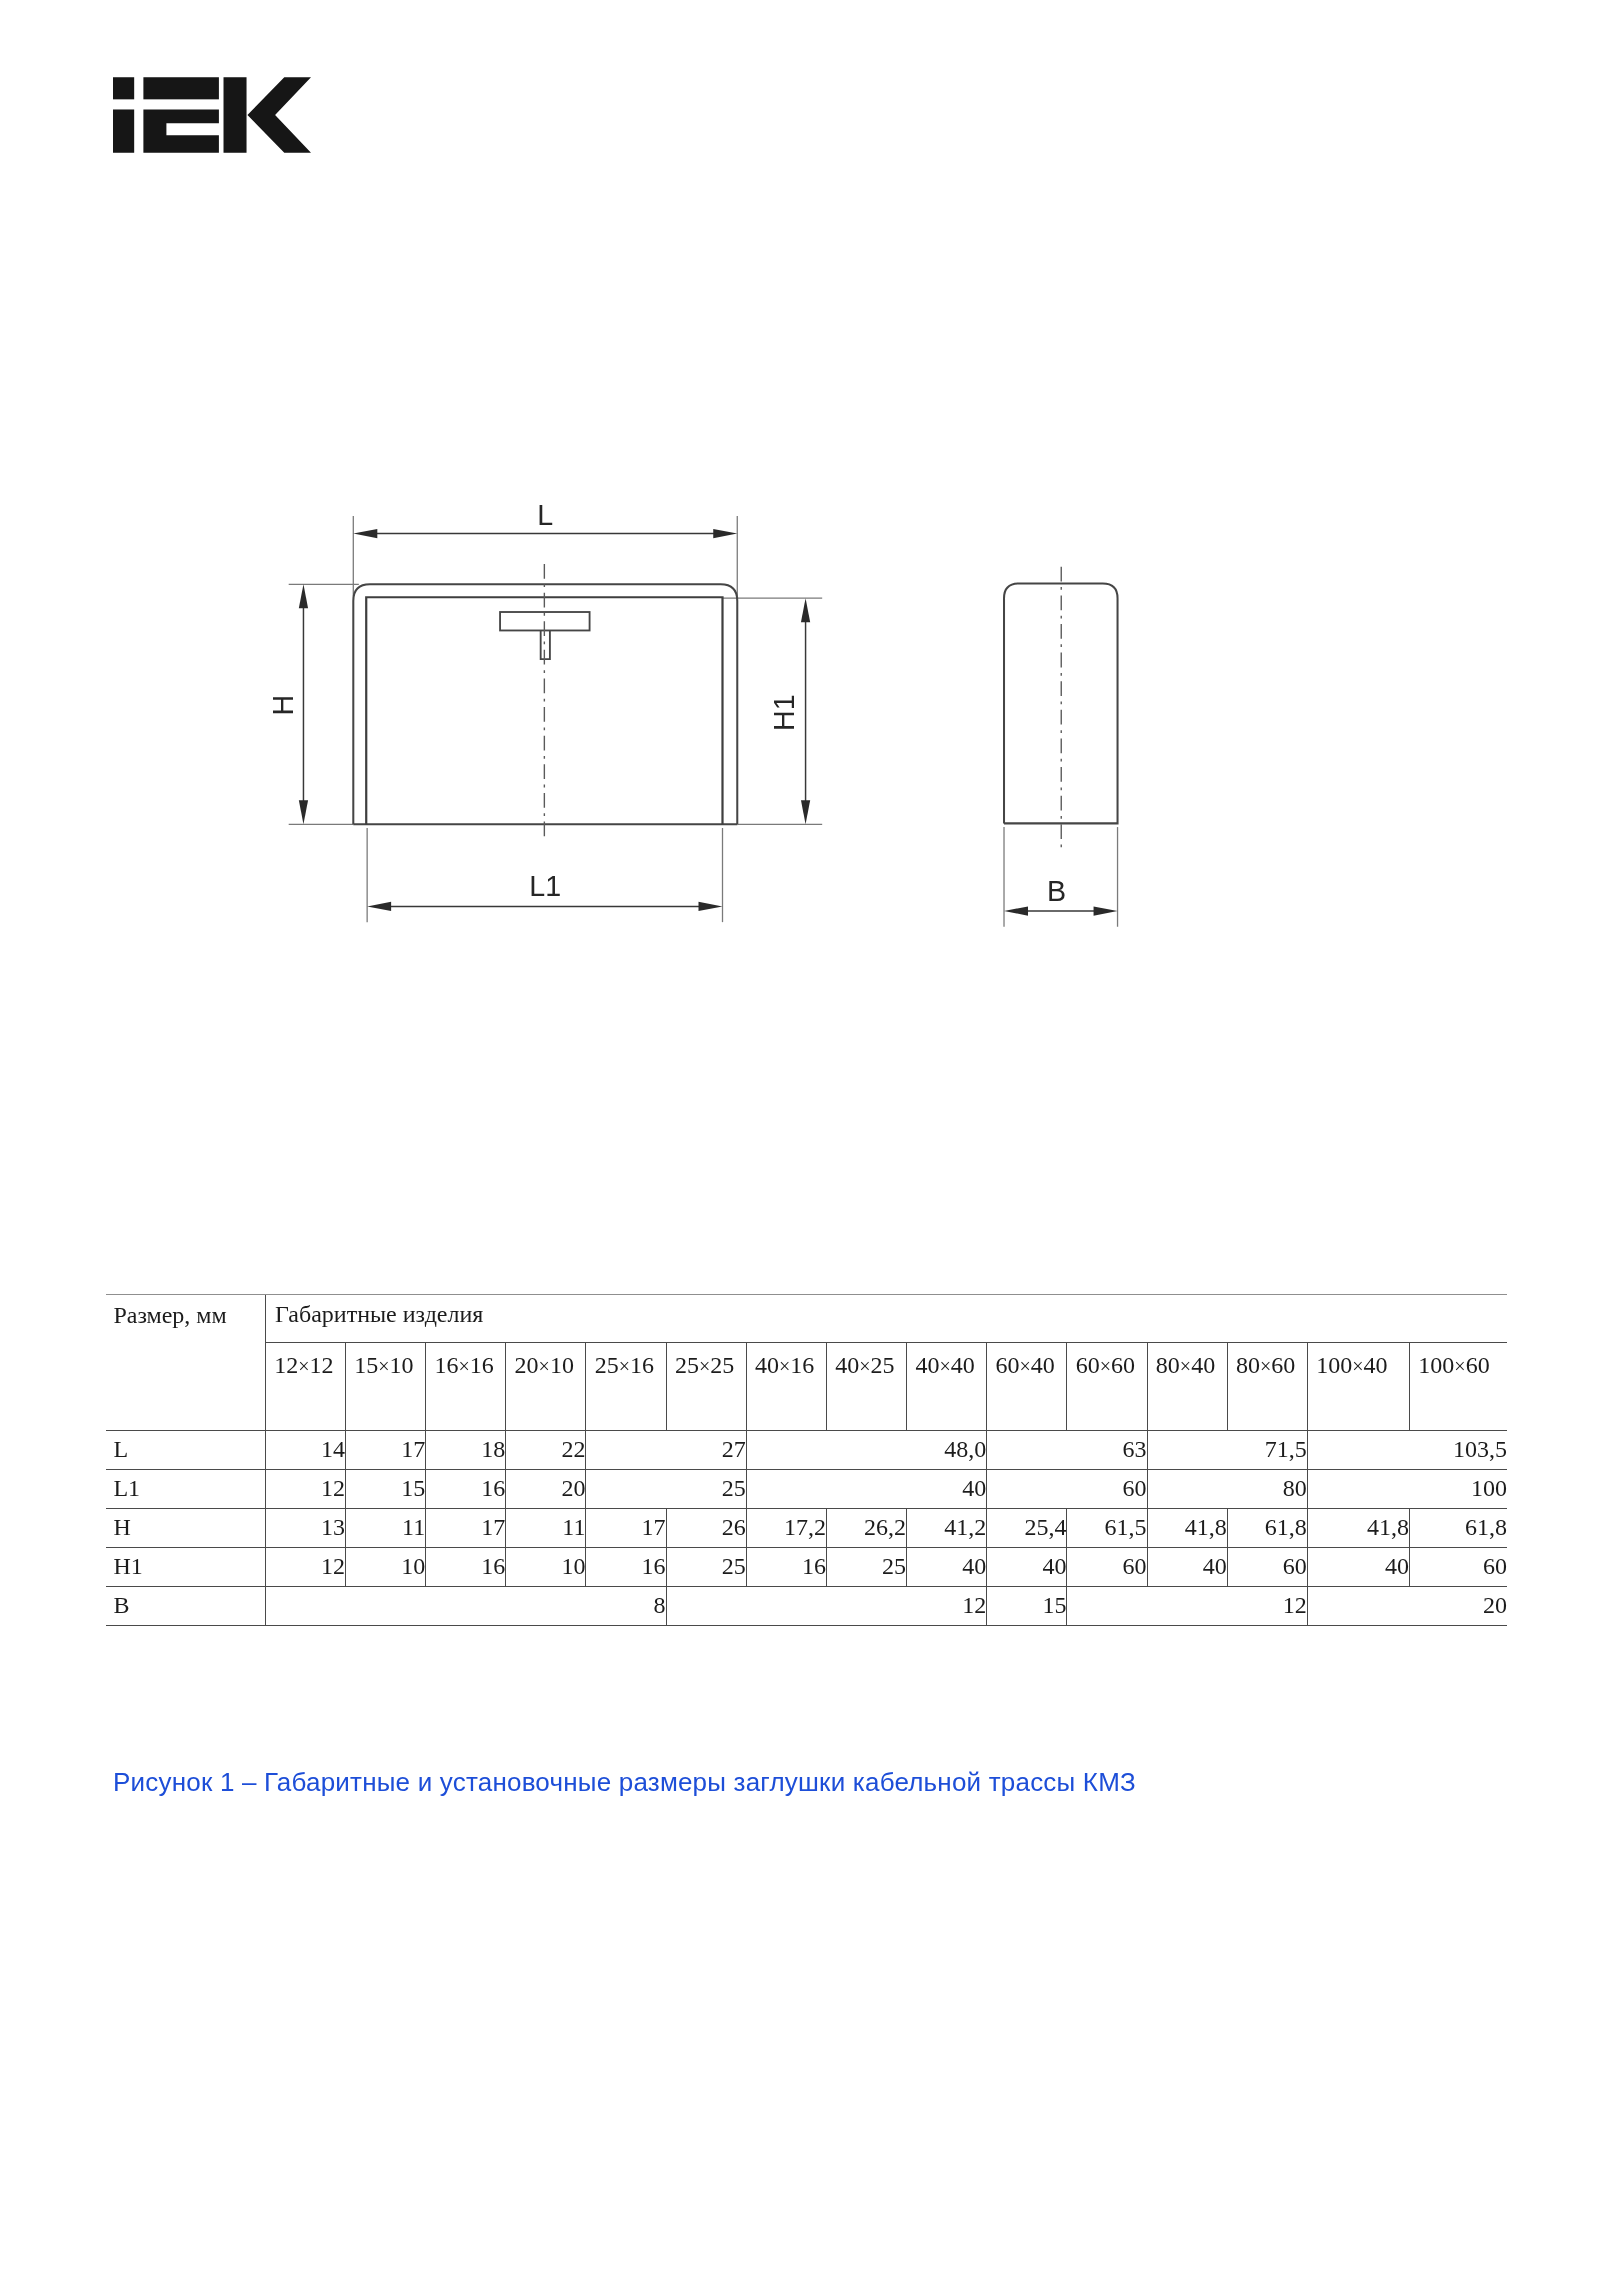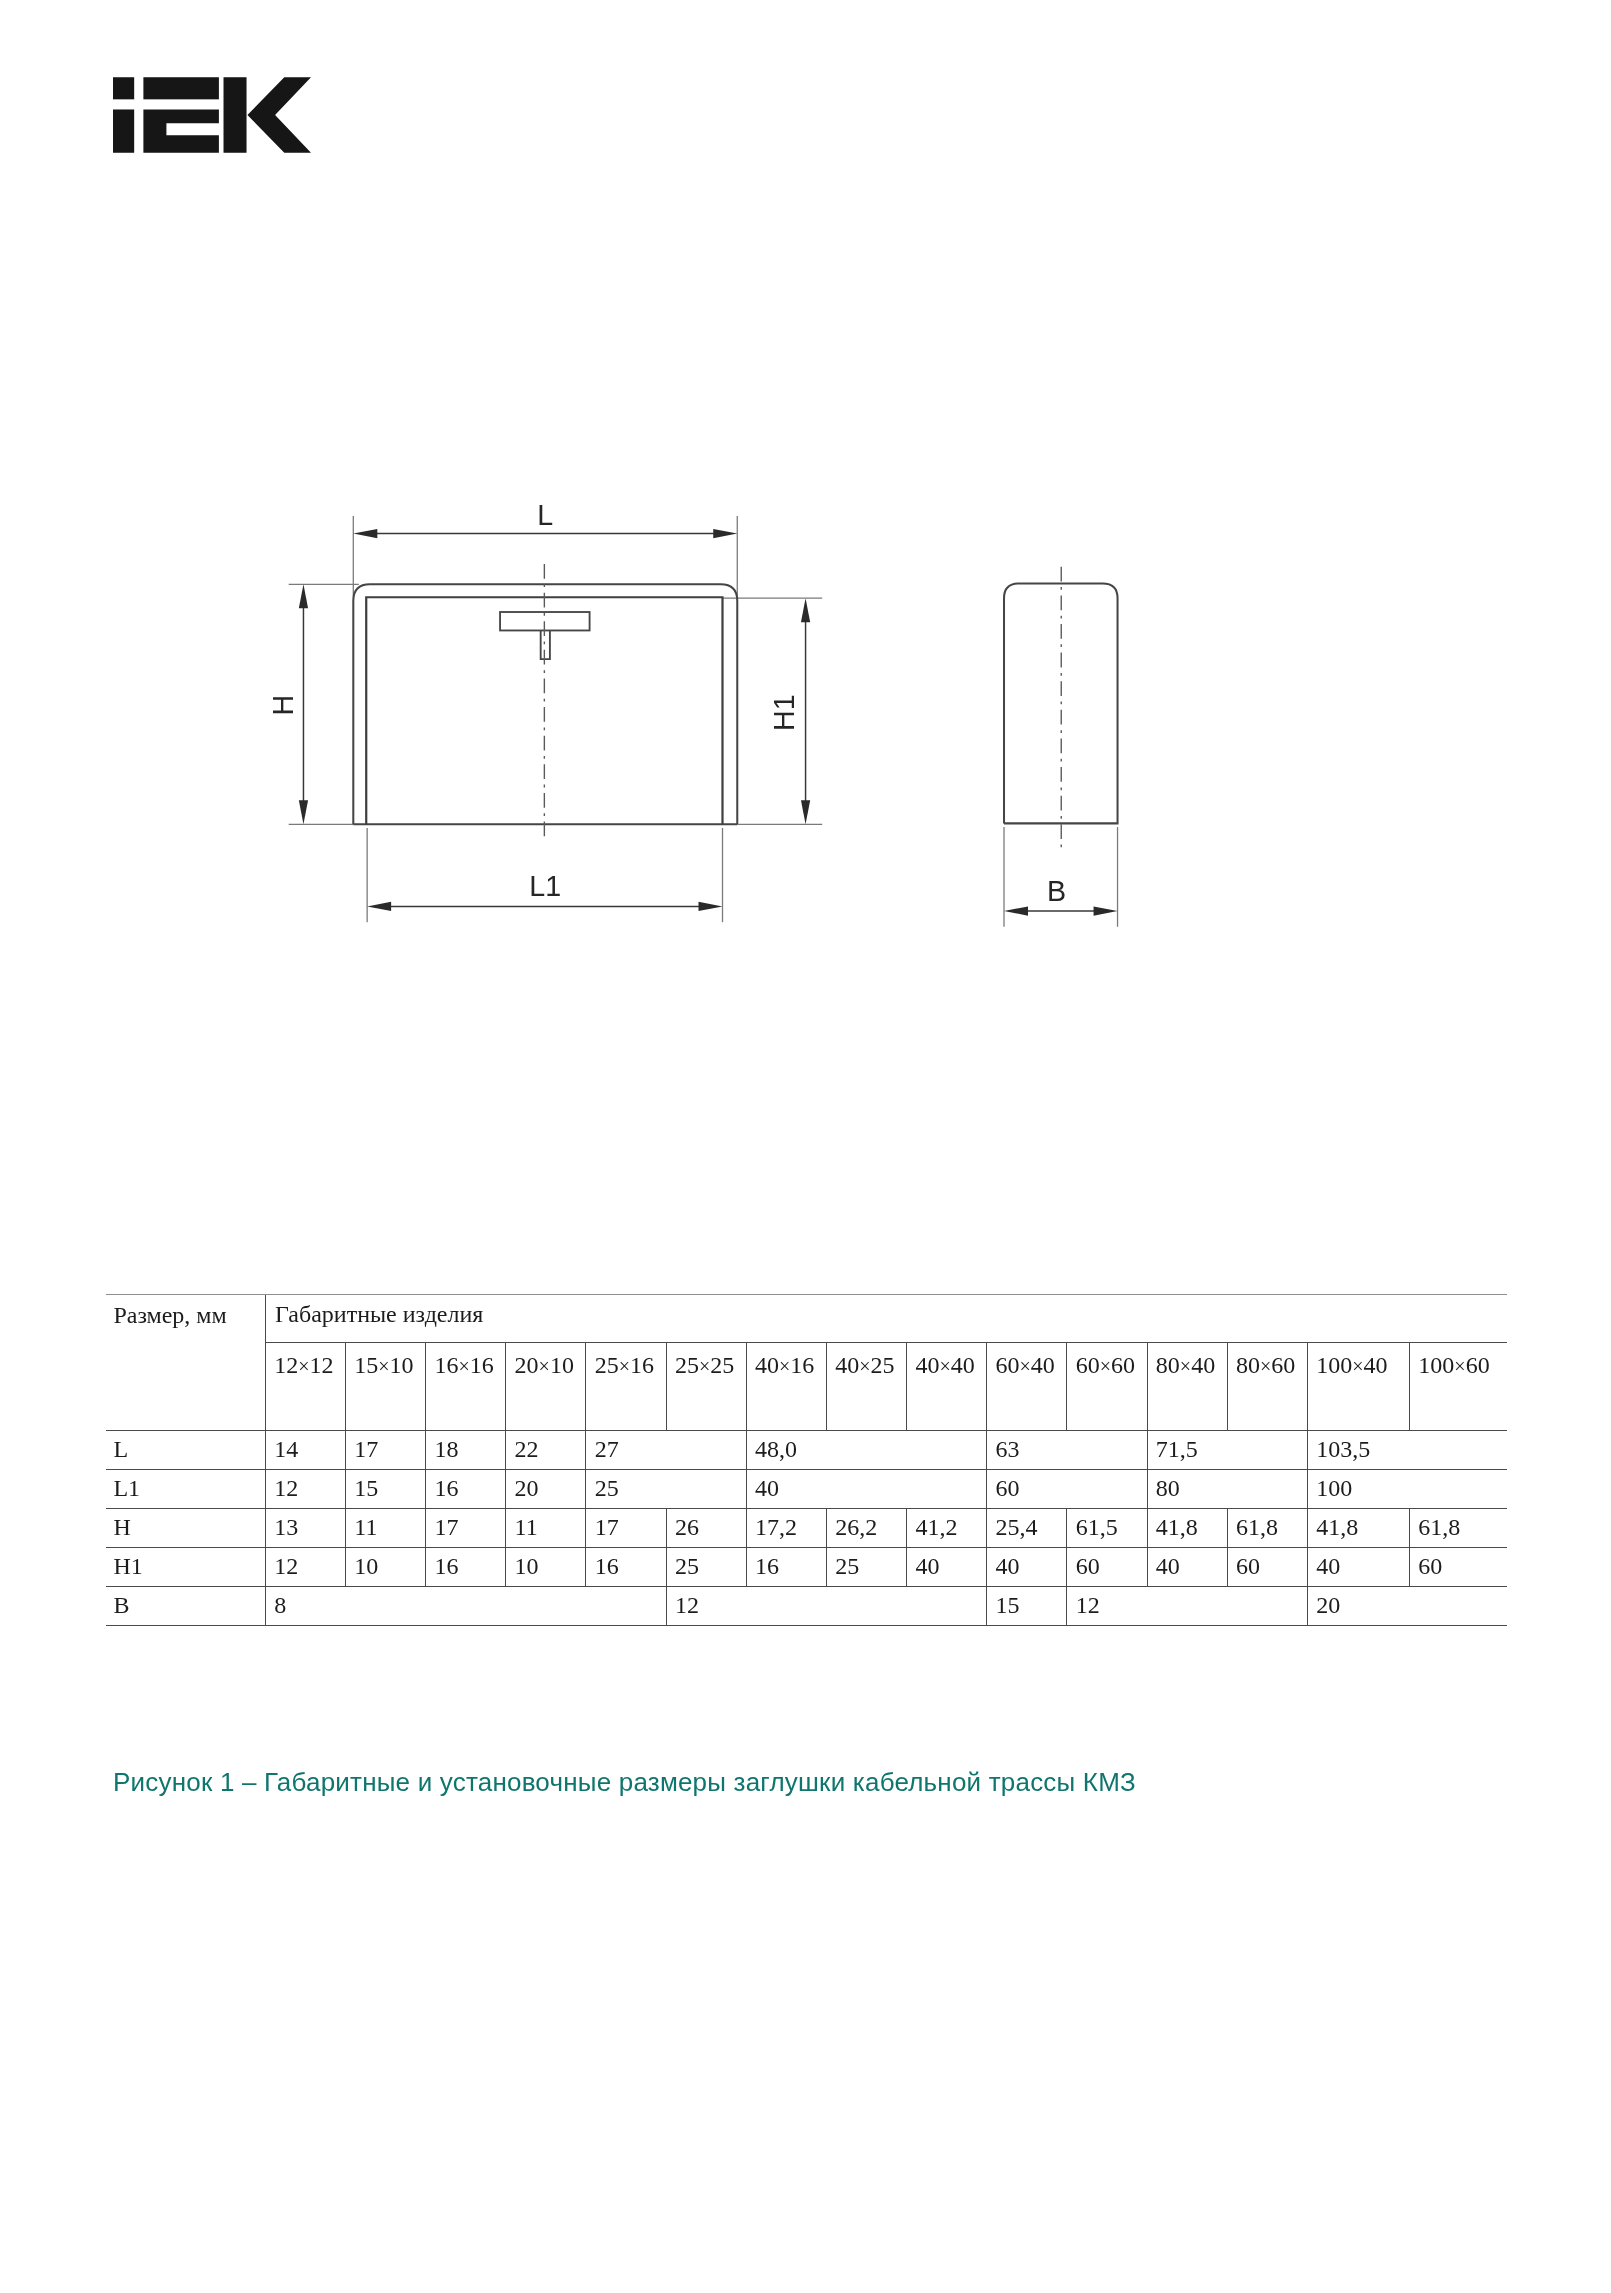--- a/index.html
+++ b/index.html
@@ -31,25 +31,26 @@
   }
   .dim-table .size-th{
     vertical-align:top;padding:9.2px 1.8px 0 8.3px;height:78px;
     border-left:1.8px solid #4a4a4a;
     margin-top:38px;
   }
   .dim-table .row-label{padding:0 0 0 7.4px;height:38px;vertical-align:middle;}
   .dim-table td{
     padding:0 0 0 8.3px;height:38px;vertical-align:middle;
     border-left:1.8px solid #4a4a4a;
+    text-align:right;
   }
   .dim-table .mul{font-size:20px;position:relative;top:0px;}
   
   .caption{
-    position:absolute;left:113px;top:1741px;font-size:26px;color:#0f766e;
+    position:absolute;left:113px;top:1741px;font-size:26px;color:#1d4ed8;
     letter-spacing:0.2px;
   }
 </style>
 </head>
 <body>
 
 <svg class="logo" viewBox="0 0 215 82" aria-hidden="true">
   <g fill="#161616">
     <rect x="0" y="0" width="23" height="24"></rect>
     <rect x="0" y="35" width="23" height="47"></rect>

